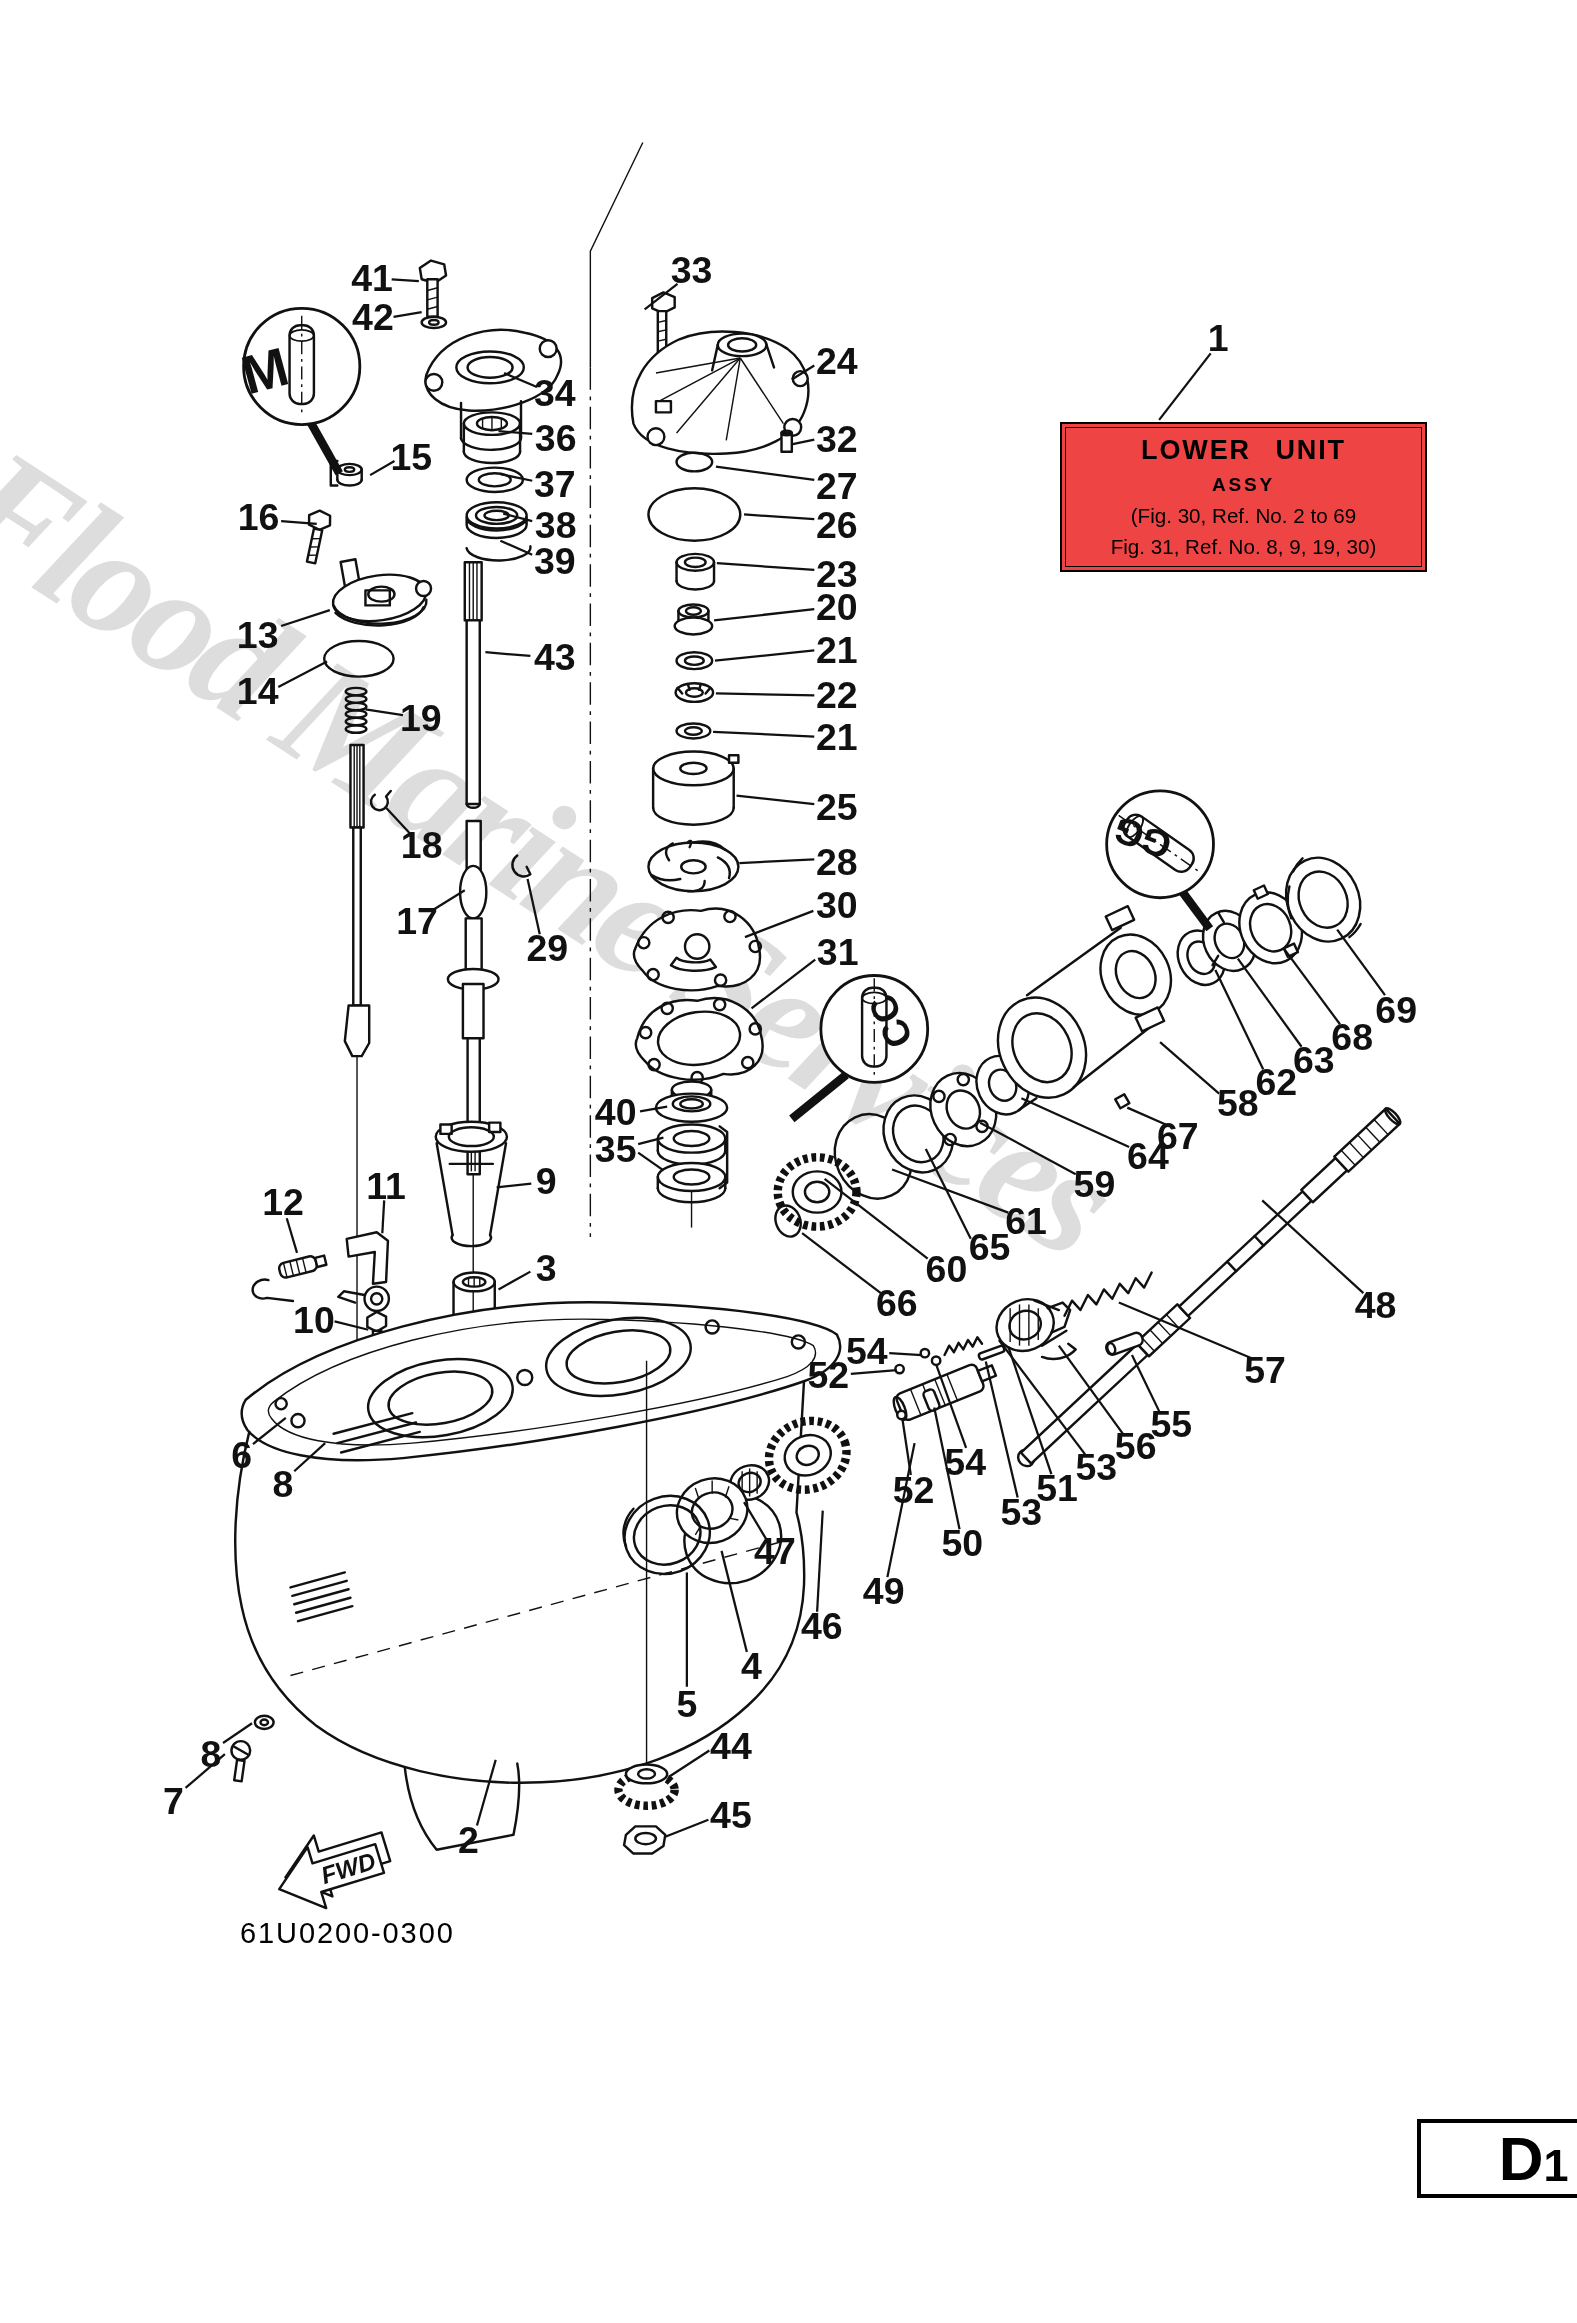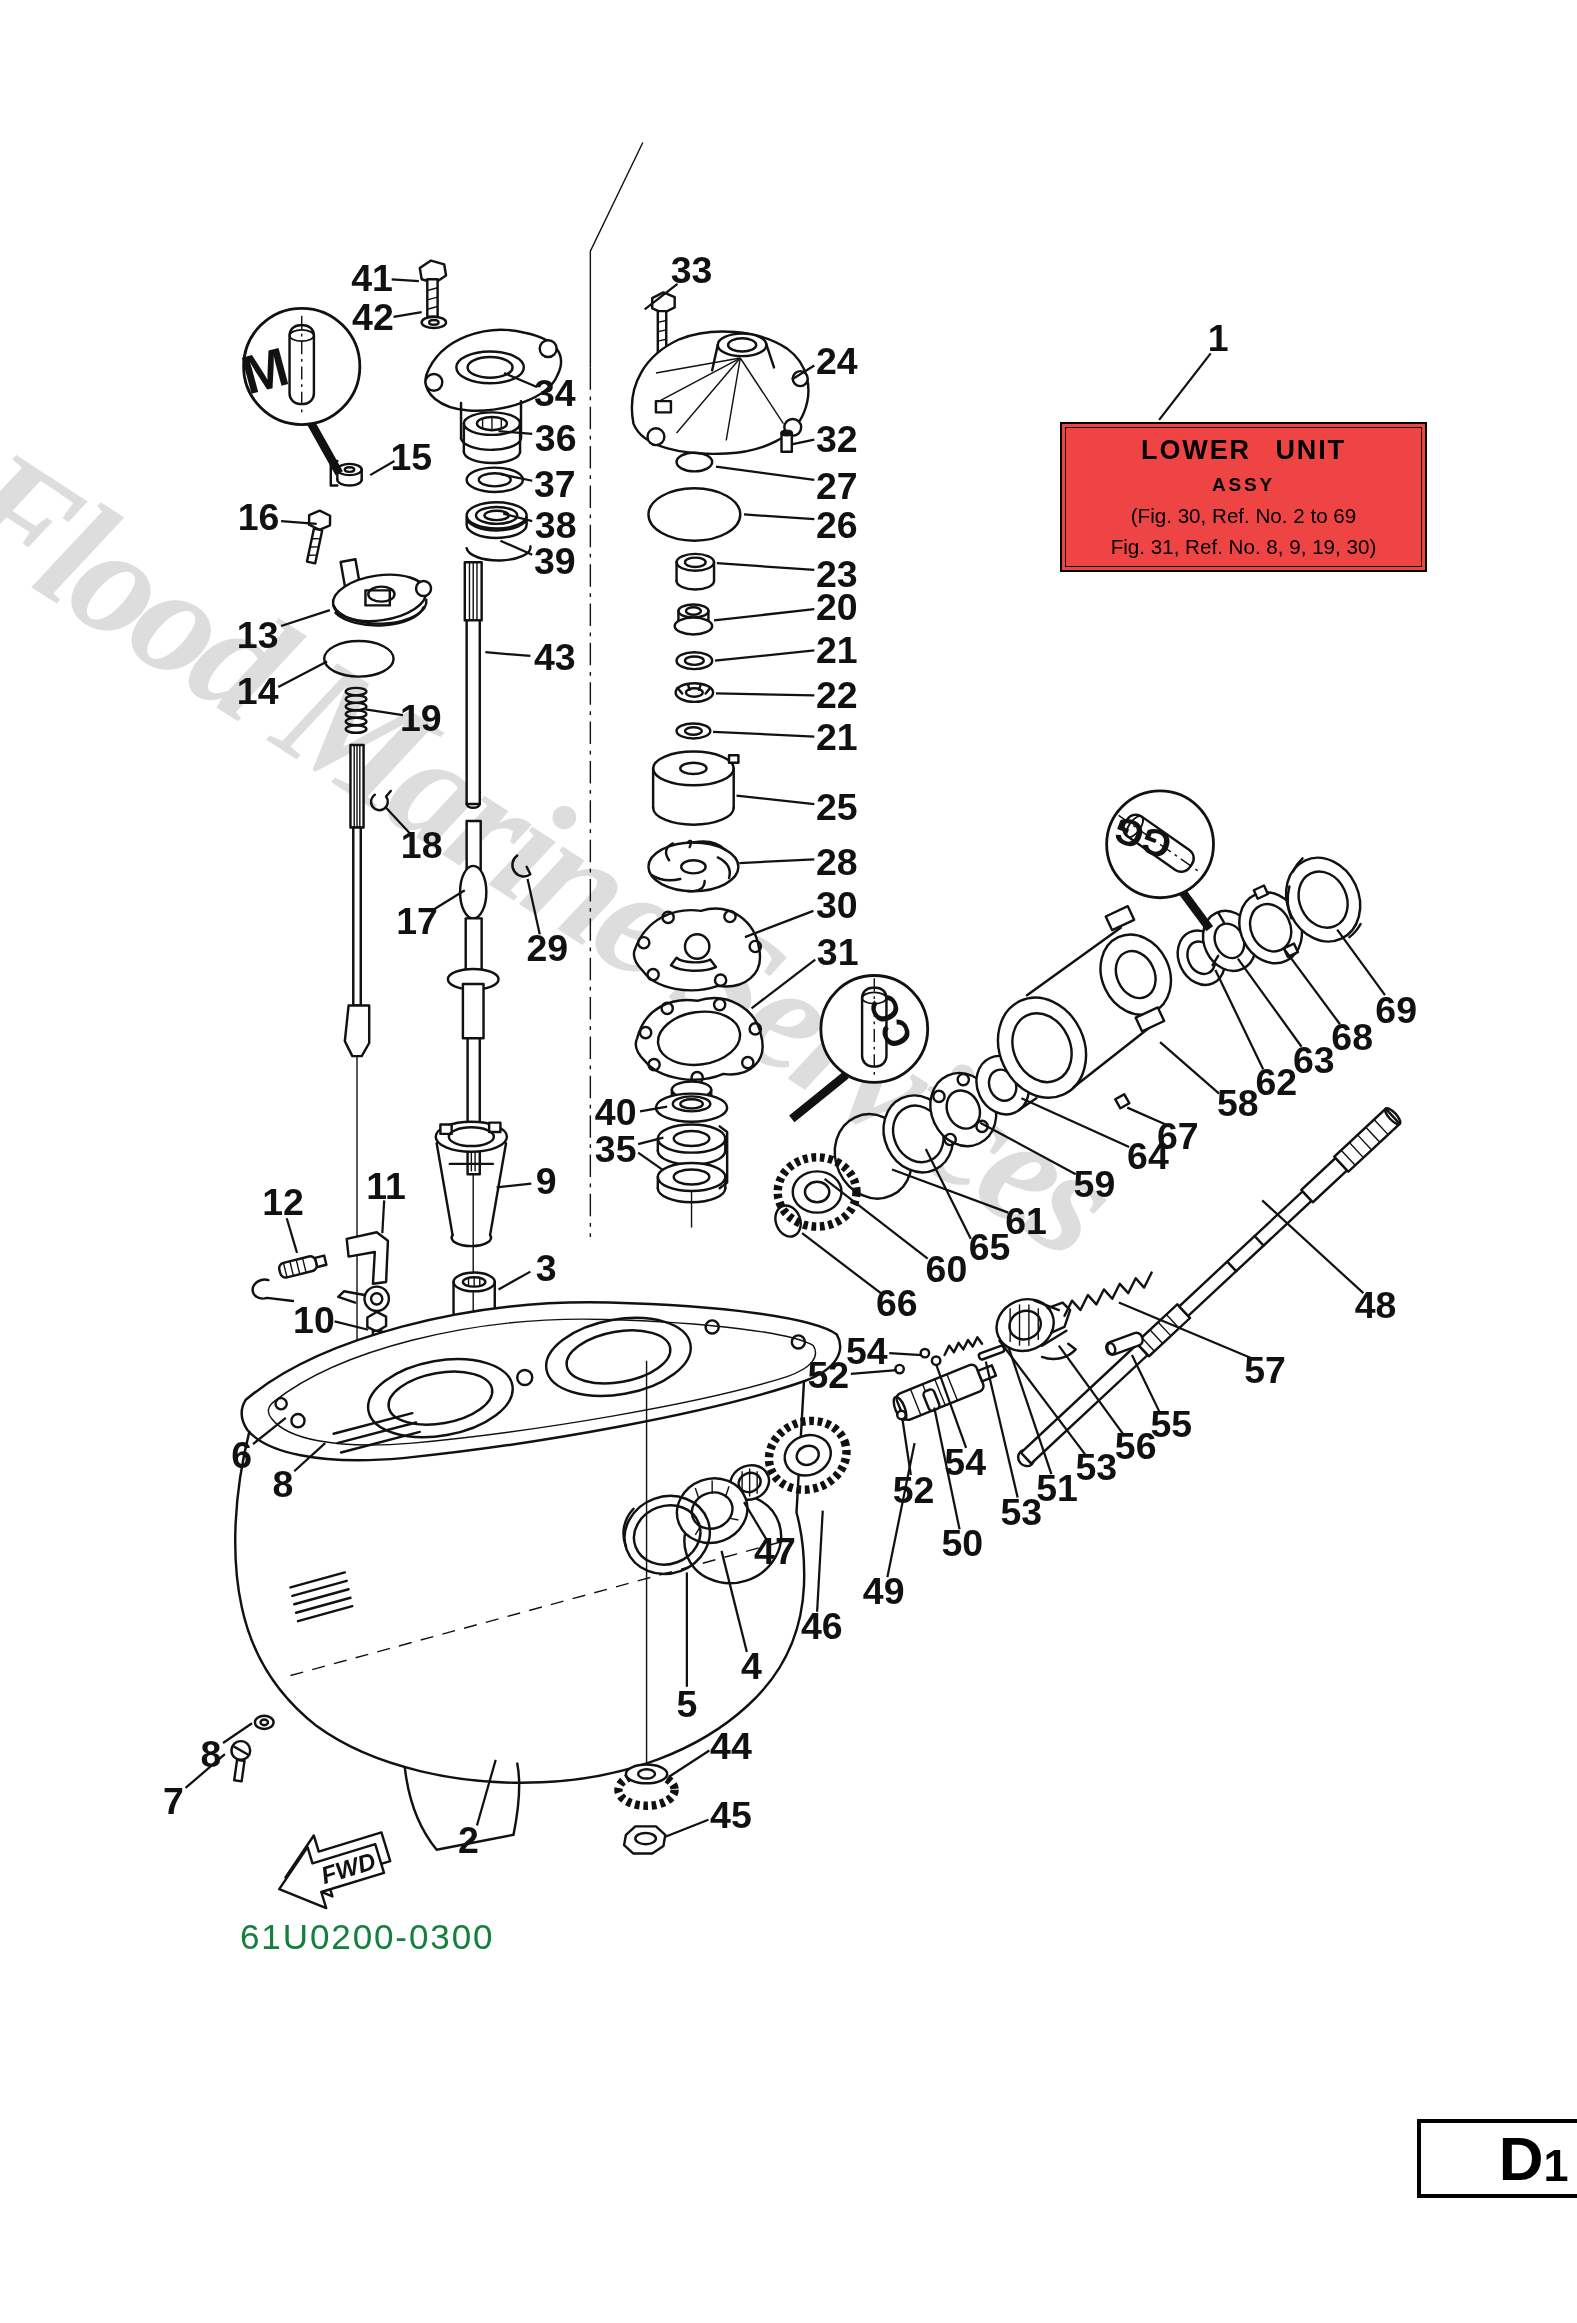--- a/index.html
+++ b/index.html
@@ -10,21 +10,21 @@
         color:#c9c9c9;opacity:.62;white-space:nowrap;transform:rotate(33deg);
         transform-origin:0 0;pointer-events:none;}
   svg.diagram{position:absolute;left:0;top:0;}
   .infobox{position:absolute;left:1012px;top:422px;width:367px;height:150px;
         border:2.8px solid #000;background:#ef4444;box-sizing:border-box;padding:2.8px;margin-left:48px;}
   .infobox-inner{width:100%;height:100%;border:1.9px solid #000;box-sizing:border-box;
         display:flex;flex-direction:column;align-items:center;justify-content:center;}
   .ib-t1{font-size:27px;font-weight:bold;word-spacing:15px;letter-spacing:1.9px;}
   .ib-t2{font-size:19px;font-weight:bold;letter-spacing:2.8px;margin-top:8.4px;}
   .ib-r{font-size:20.6px;font-weight:normal;line-height:24px;margin-top:7.5px;}
-  .code{position:absolute;left:240px;top:1917px;font-size:35px;letter-spacing:1.9px;color:#15803d;}
+  .code{position:absolute;left:240px;top:1917px;font-size:29px;letter-spacing:1.9px;color:#000000;}
   .pagetab{position:absolute;left:1417px;top:2119px;width:165px;height:79px;
         border:4.7px solid #000;background:#fff;box-sizing:border-box;display:flex;
         align-items:center;justify-content:flex-end;padding-right:9.4px;}
   .pagetab .d{font-size:62px;font-weight:bold;line-height:1;}
   .pagetab .one{font-size:45px;font-weight:bold;line-height:1;margin-top:13px;}
   .callout{font-size:40px;font-weight:bold;fill:#111;font-family:"Liberation Sans",sans-serif;}
   .lead{stroke:#111;stroke-width:2.4;fill:none;}
   .ink{stroke:#111;fill:none;stroke-width:2.6;stroke-linecap:round;stroke-linejoin:round;}
   .inkf{stroke:#111;fill:#fff;stroke-width:2.6;stroke-linejoin:round;}
   .thin{stroke:#111;fill:none;stroke-width:1.5;}

